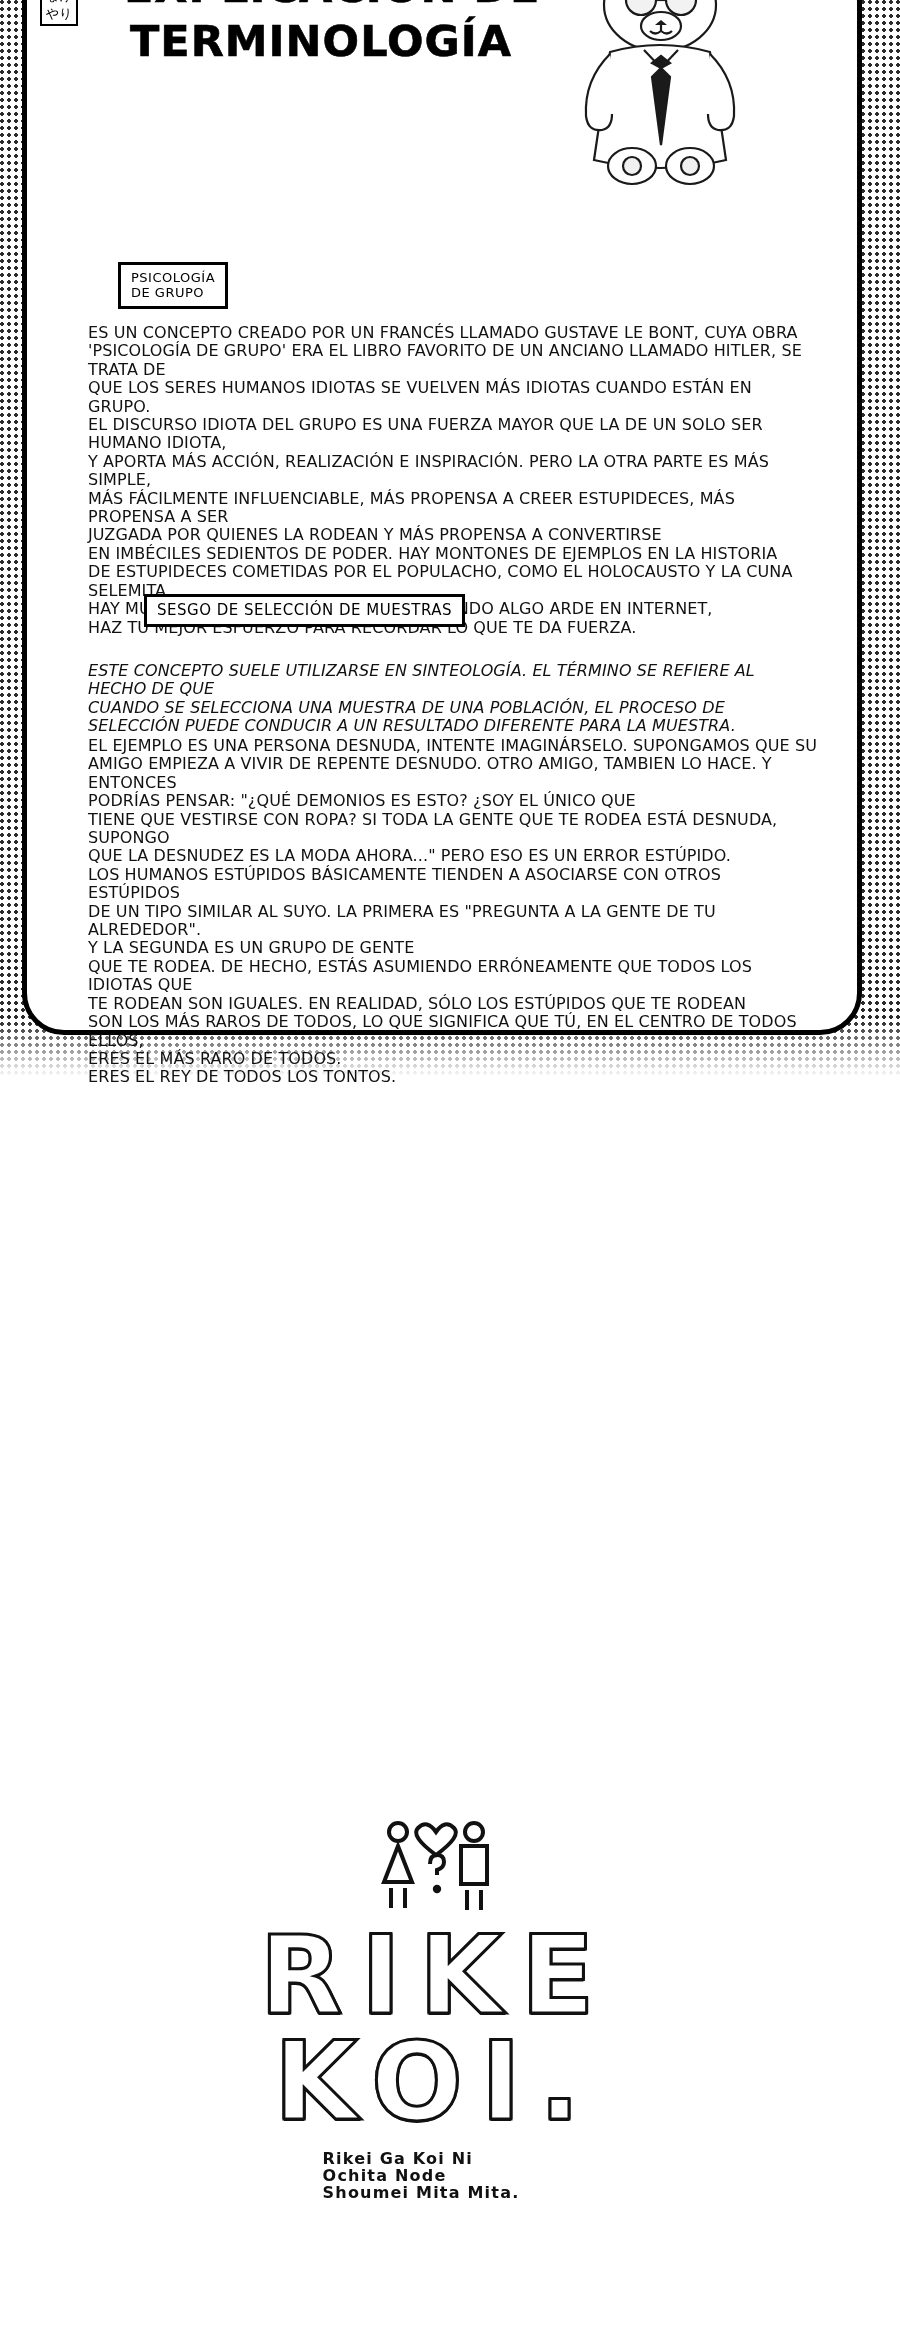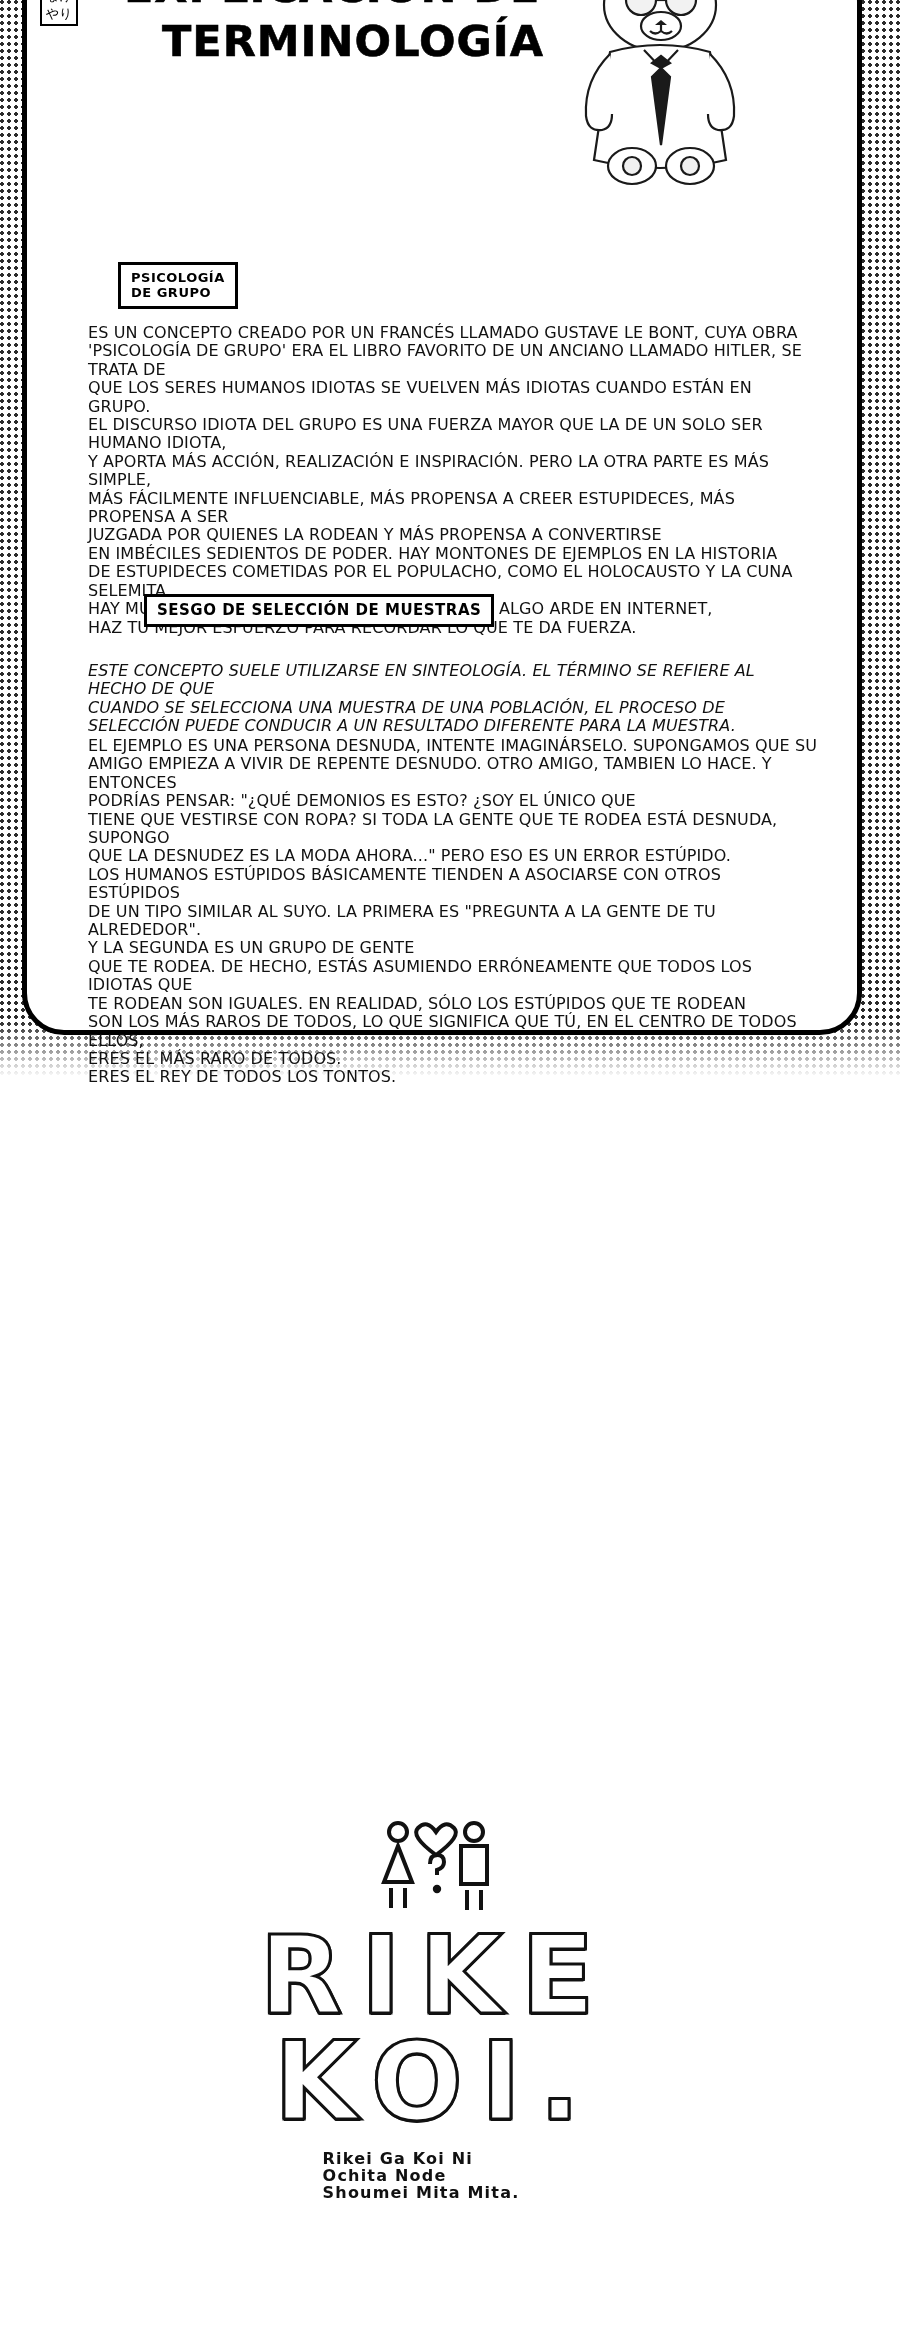--- a/index.html
+++ b/index.html
@@ -60,21 +60,21 @@
     font-family: "DejaVu Sans", sans-serif;
     font-weight: bold;
     font-size: 43px;
     letter-spacing: 1px;
     color: #000;
     line-height: 54px;
     text-transform: uppercase;
     -webkit-text-stroke: 0.6px #000;
   }
   .title-line.l1 { margin-left: 34px; }
-  .title-line.l2 { margin-left: 72px; }
+  .title-line.l2 { margin-left: 40px; }
 
   .kanji-badge {
     position: absolute;
     left: 40px;
     top: -18px;
     width: 38px;
     height: 44px;
     border: 2.5px solid #000;
     box-sizing: border-box;
     font-family: "DejaVu Sans", sans-serif;
@@ -95,21 +95,21 @@
     height: 280px;
   }
 
   
   .sec-head {
     display: inline-block;
     border: 3px solid #000;
     background: #fff;
     padding: 5px 10px 6px 10px;
     font-family: "DejaVu Sans", sans-serif;
-    font-weight: bold;
+    font-weight: normal;
     font-size: 15px;
     line-height: 16px;
     letter-spacing: 0.5px;
     text-transform: uppercase;
     color: #000;
   }
   .sec-head.two-line { font-size: 13px; line-height: 15px; }
 
   .sec1-head { position: absolute; left: 118px; top: 262px; }
   .sec2-head { position: absolute; left: 144px; top: 594px; }

